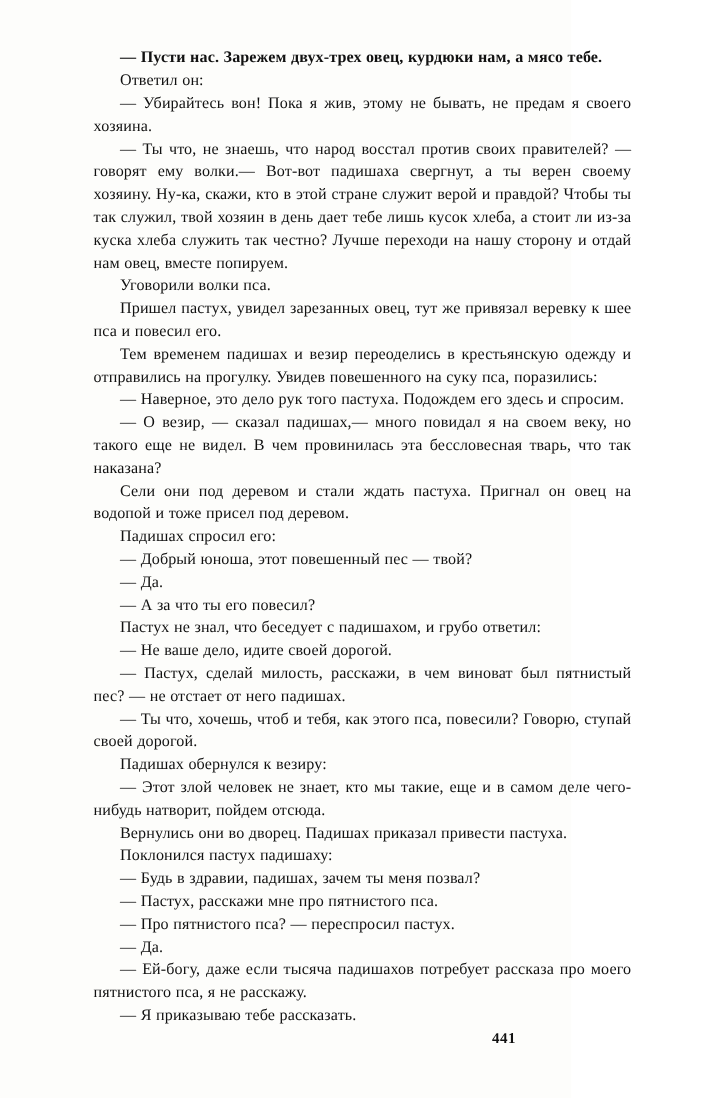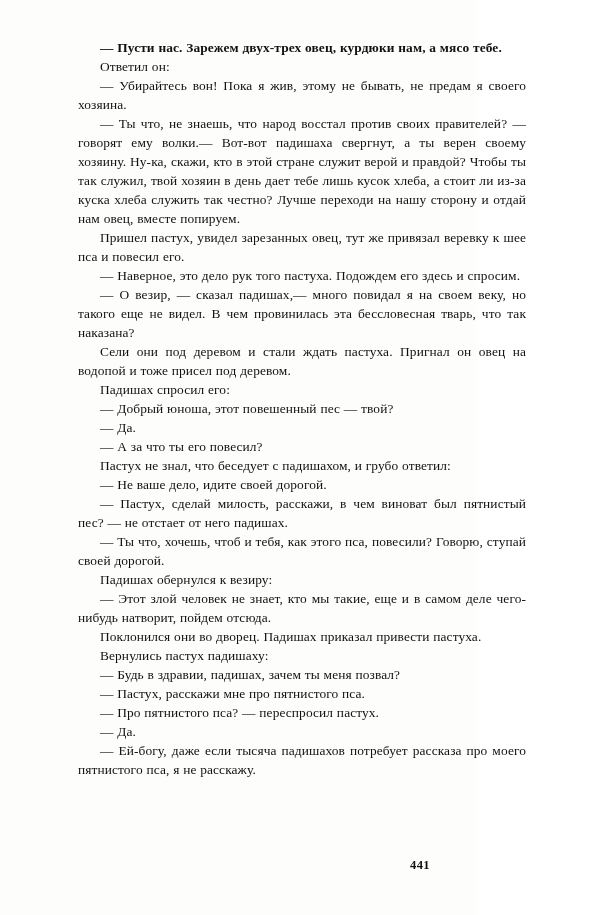--- a/index.html
+++ b/index.html
@@ -61,39 +61,42 @@
 <body>
 
 <div id="page">
 
   <div id="text-column">
 
     <p class="bold dialog">— Пусти нас. Зарежем двух-трех овец, курдюки нам, а мясо тебе.</p>
     <p class="indent">Ответил он:</p>
     <p class="dialog">— Убирайтесь вон! Пока я жив, этому не бывать, не предам я своего хозяина.</p>
     <p class="dialog">— Ты что, не знаешь, что народ восстал против своих правителей? — говорят ему волки.— Вот-вот падишаха свергнут, а ты верен своему хозяину. Ну-ка, скажи, кто в этой стране служит верой и правдой? Чтобы ты так служил, твой хозяин в день дает тебе лишь кусок хлеба, а стоит ли из-за куска хлеба служить так честно? Лучше переходи на нашу сторону и отдай нам овец, вместе попируем.</p>
+    <p class="indent">Уговорили волки  пса.</p>
     <p class="indent">Пришел пастух, увидел зарезанных овец, тут же привязал веревку к шее пса и повесил его.</p>
+    <p class="indent">Тем временем падишах и везир переоделись в крестьянскую одежду и отправились на прогулку. Увидев повешенного на суку пса, поразились:</p>
     <p class="dialog">— Наверное, это дело рук того пастуха. Подождем его здесь и спросим.</p>
     <p class="dialog">— О везир, — сказал падишах,— много повидал я на своем веку, но такого еще не видел. В чем провинилась эта бессловесная тварь, что так наказана?</p>
     <p class="indent">Сели они под деревом и стали ждать пастуха. Пригнал он овец на водопой и тоже присел под деревом.</p>
     <p class="indent">Падишах спросил его:</p>
     <p class="dialog">— Добрый юноша, этот повешенный пес — твой?</p>
     <p class="dialog">— Да.</p>
     <p class="dialog">— А за что ты его повесил?</p>
     <p class="indent">Пастух не знал, что беседует с падишахом, и грубо ответил:</p>
     <p class="dialog">— Не ваше дело, идите своей дорогой.</p>
     <p class="dialog">— Пастух, сделай милость, расскажи, в чем виноват был пятнистый пес? — не отстает от него падишах.</p>
     <p class="dialog">— Ты что, хочешь, чтоб и тебя, как этого пса, повесили? Говорю, ступай своей дорогой.</p>
     <p class="indent">Падишах обернулся к везиру:</p>
     <p class="dialog">— Этот злой человек не знает, кто мы такие, еще и в самом деле чего-нибудь натворит, пойдем отсюда.</p>
-    <p class="indent">Поклонился они во дворец. Падишах приказал привести пастуха.</p>
-    <p class="indent">Вернулись пастух падишаху:</p>
+    <p class="indent">Вернулись они во дворец. Падишах приказал привести пастуха.</p>
+    <p class="indent">Поклонился пастух падишаху:</p>
     <p class="dialog">— Будь в здравии, падишах, зачем ты меня позвал?</p>
     <p class="dialog">— Пастух, расскажи мне про пятнистого пса.</p>
     <p class="dialog">— Про пятнистого пса? — переспросил пастух.</p>
     <p class="dialog">— Да.</p>
     <p class="dialog">— Ей-богу, даже если тысяча падишахов потребует рассказа про моего пятнистого пса, я не расскажу.</p>
+    <p class="dialog">— Я приказываю тебе рассказать.</p>
 
   </div>
 
   <div id="page-number">441</div>
 
 </div>
 
 </body></html>

